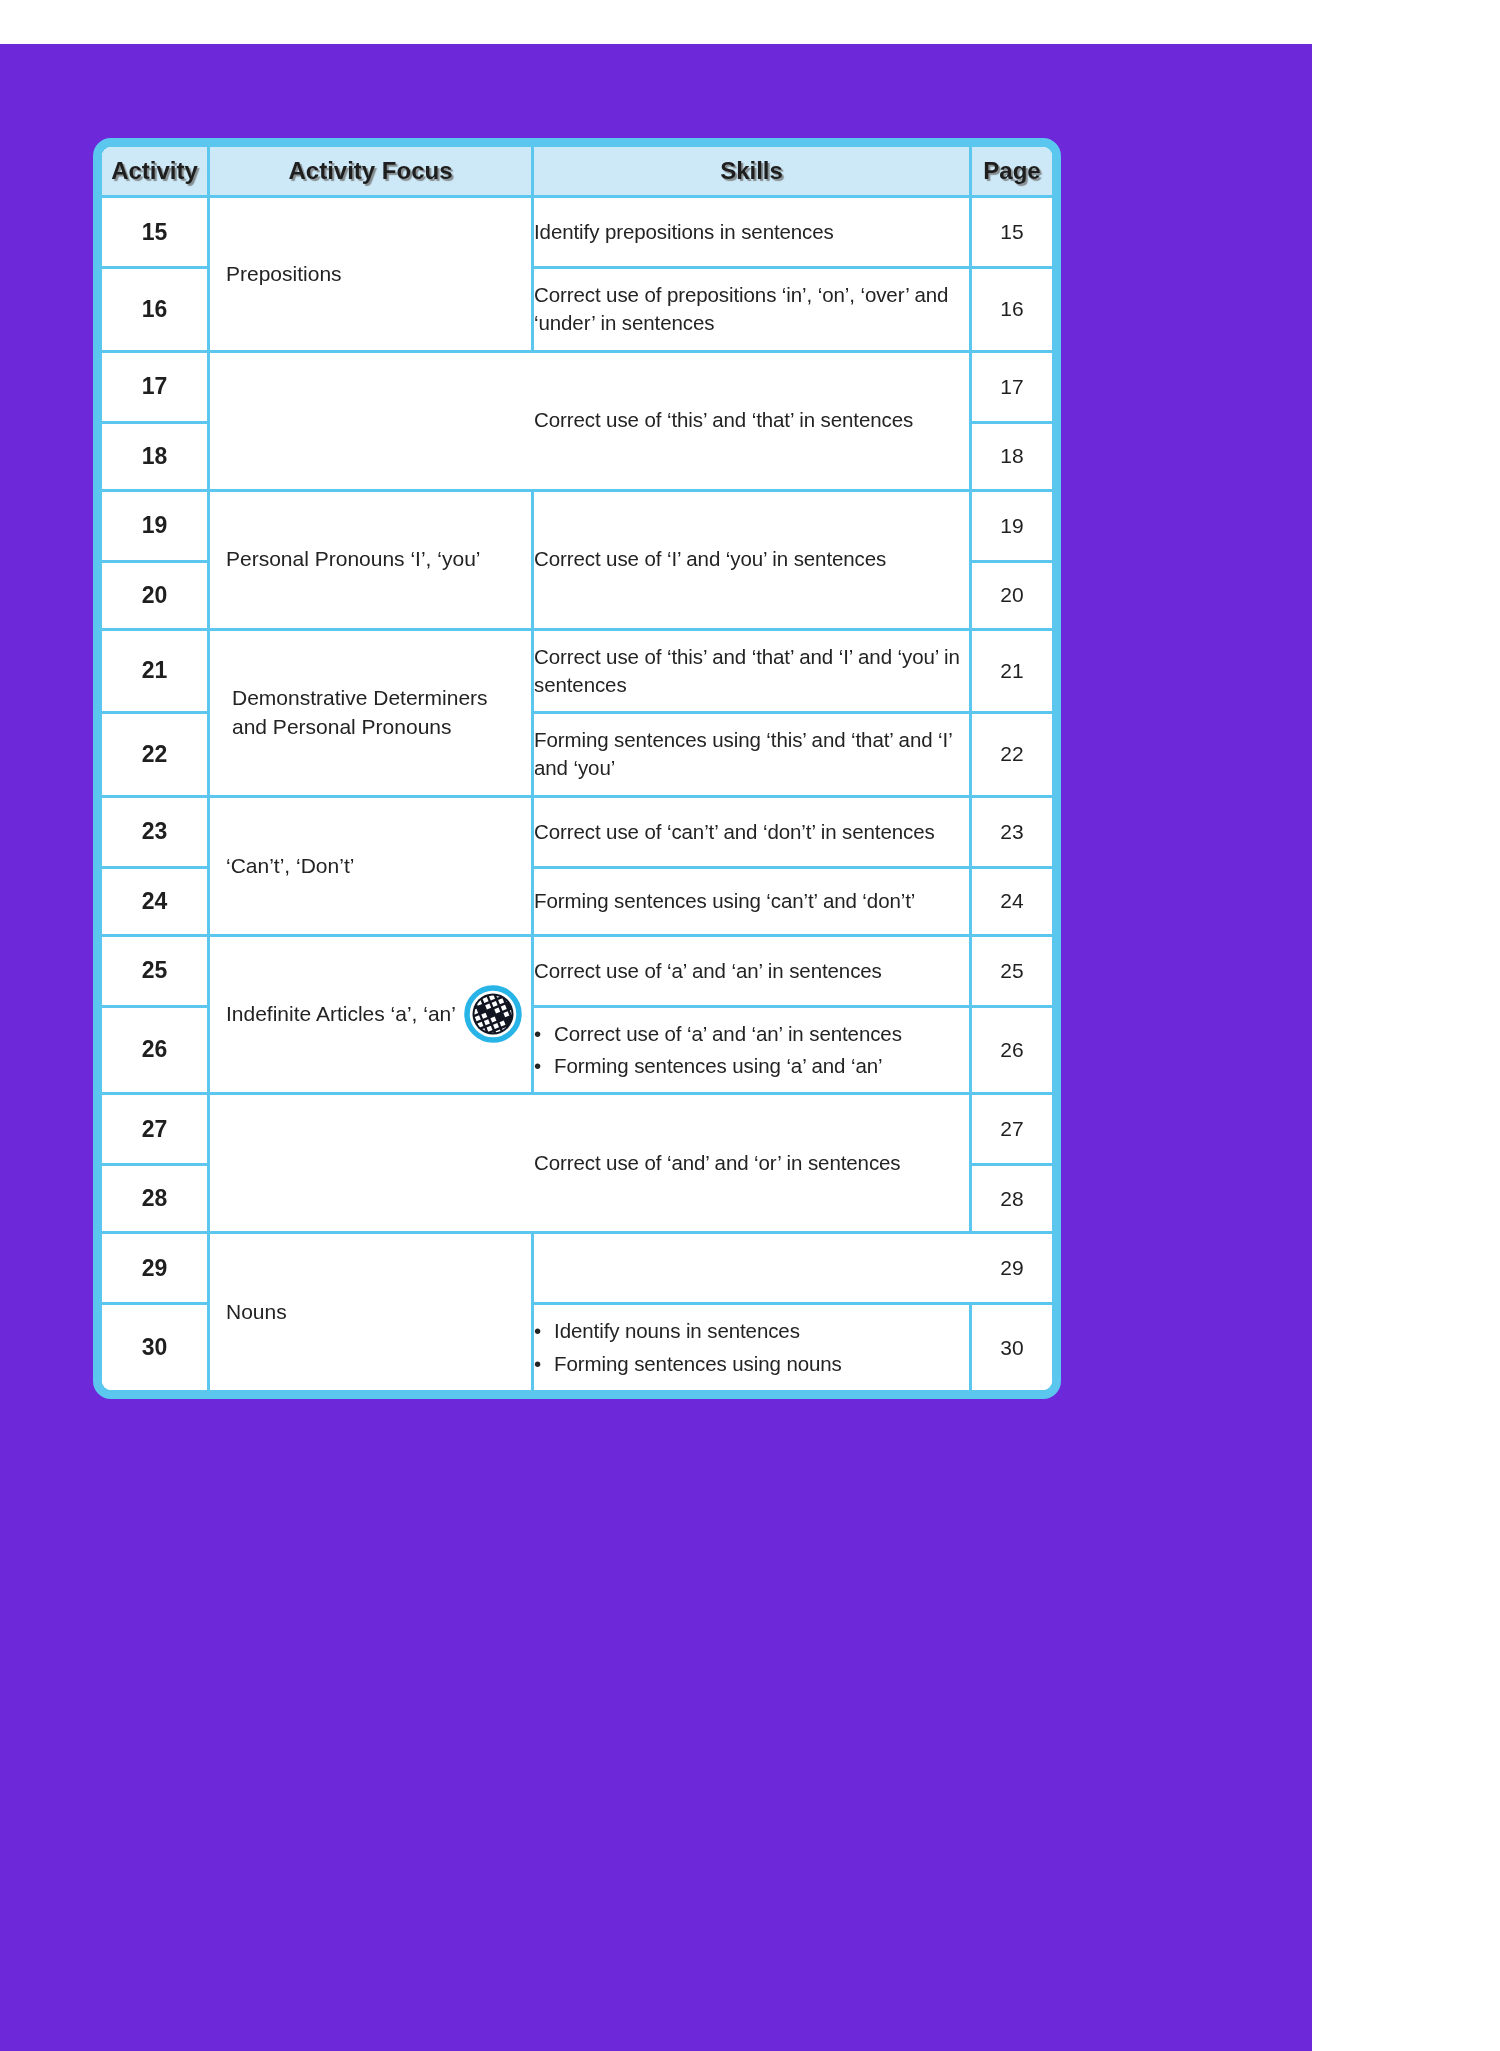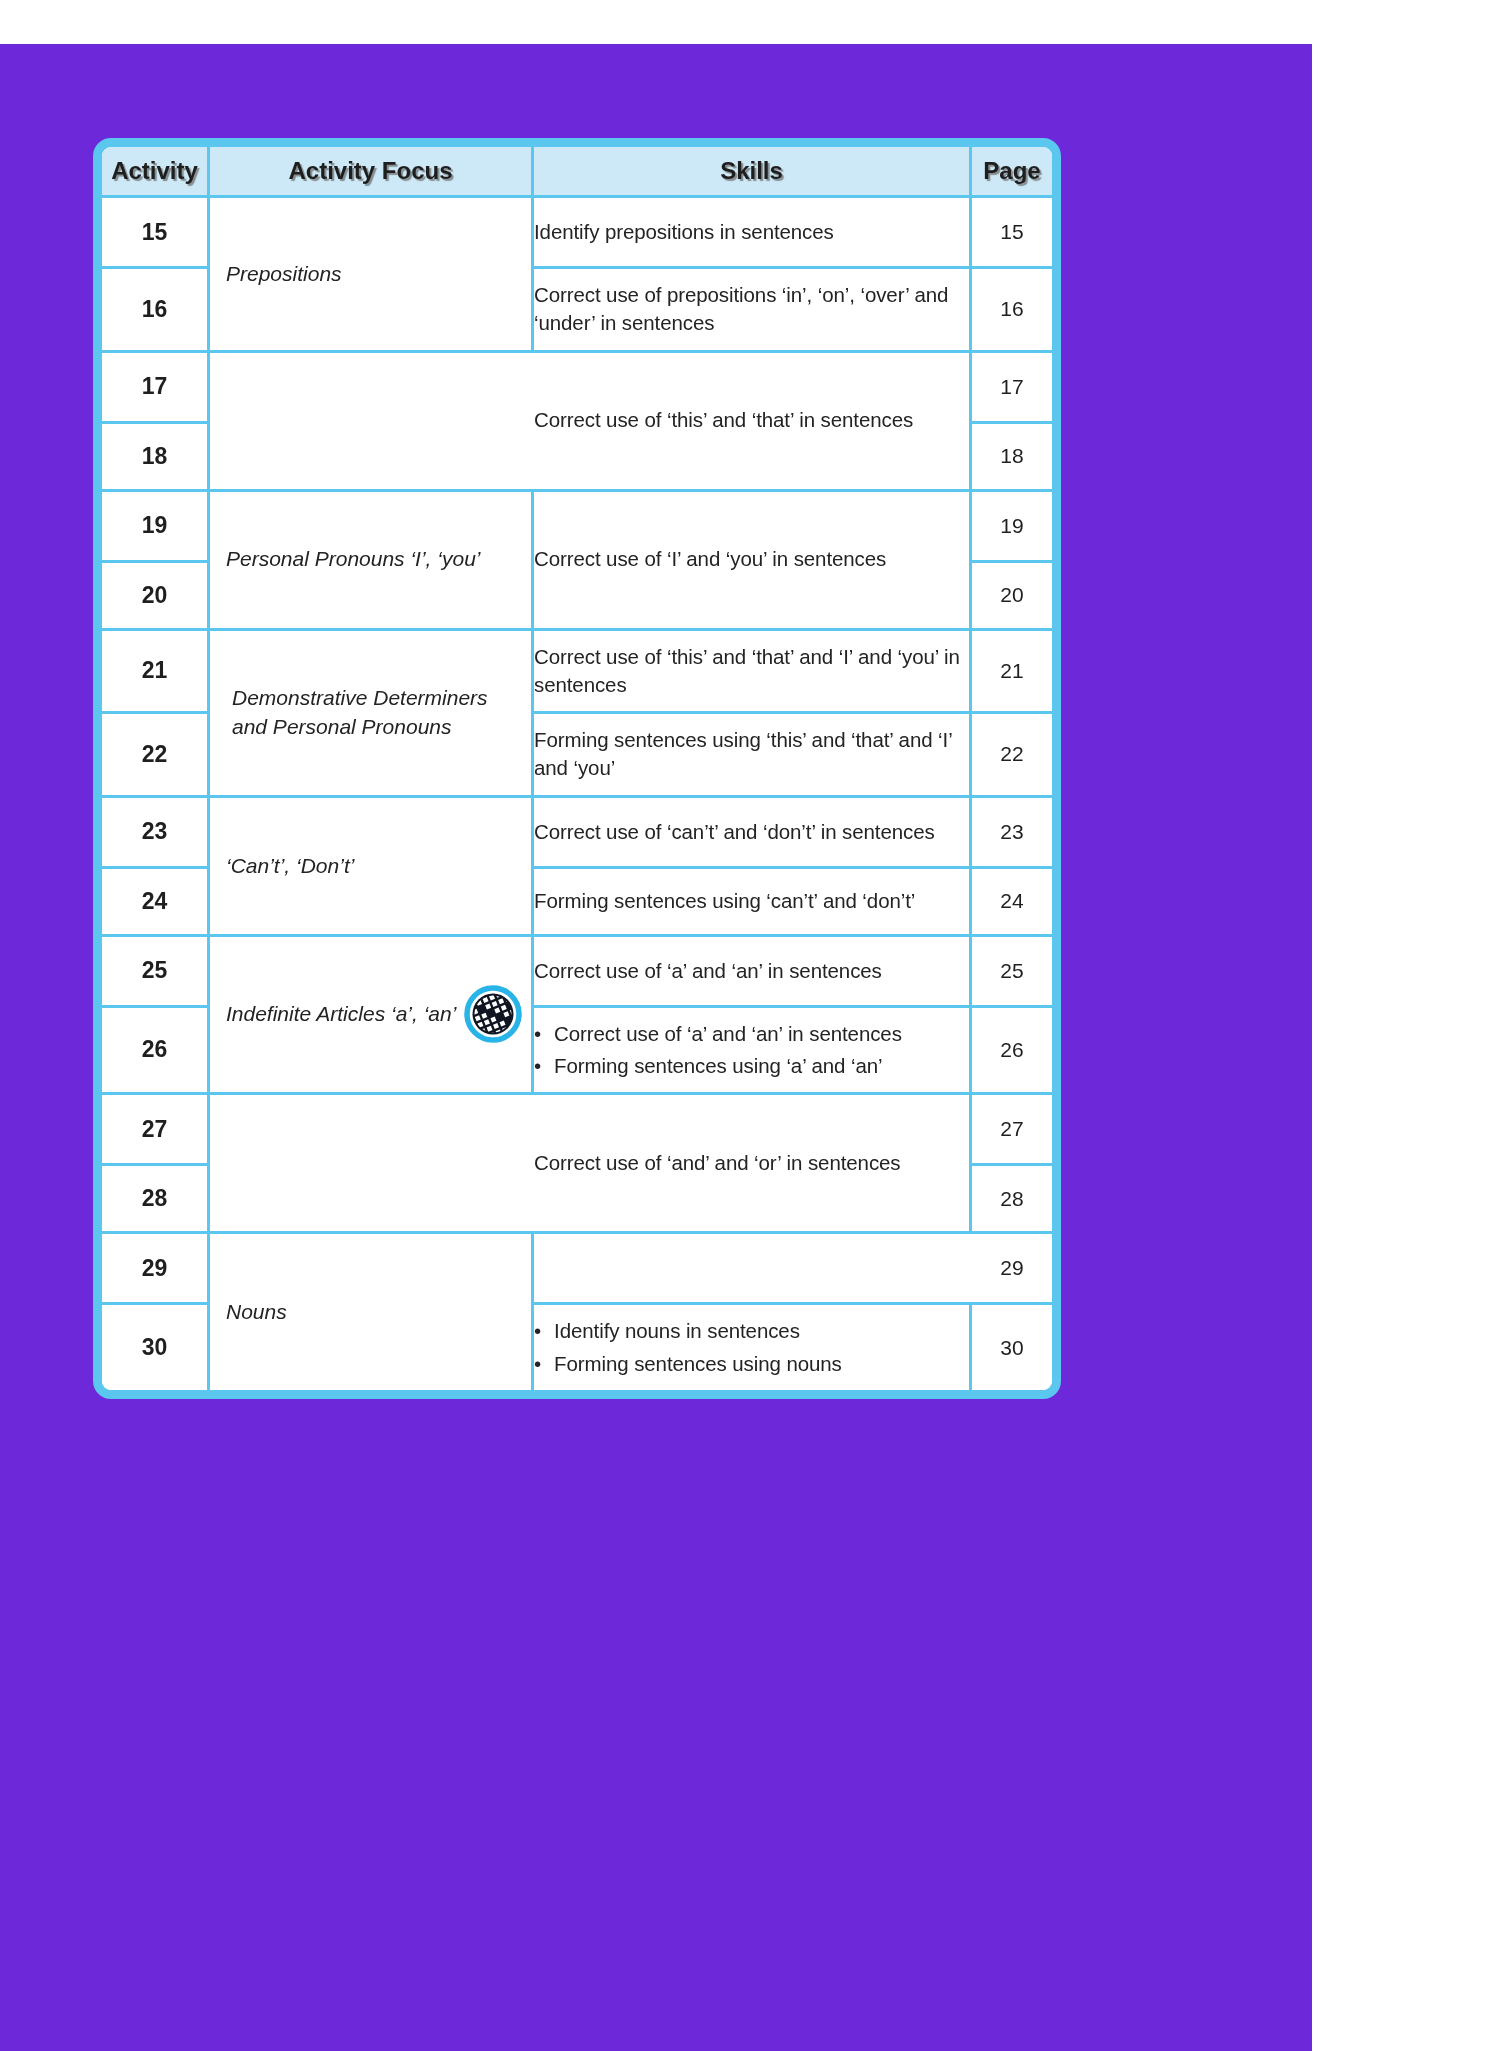--- a/index.html
+++ b/index.html
@@ -46,21 +46,20 @@
   .cell { display:flex; align-items:center; border-right:3px solid var(--line, #5bc7ef); }
   .cell.divide { border-top:3px solid var(--line, #5bc7ef); }
 
   .act { justify-content:center; font-weight:bold; font-size:23px; color:#1f1f1f; }
   .page-cell { justify-content:center; font-size:21px; color:#1f1f1f; border-right:none; }
 
   .focus {
     padding:10px 6px 10px 16px;
     font-size:21px; line-height:1.35;
     gap:8px;
-    font-style:italic;
   }
   .focus .badge { flex:0 0 auto; }
 
   .skills {
     padding:12px 6px 12px 0;
     font-size:20.5px; line-height:1.38;
     letter-spacing:-0.1px;
   }
   .skill-lines { display:flex; flex-direction:column; gap:4px; width:100%; }
   .bullet-line { display:flex; gap:13px; }

